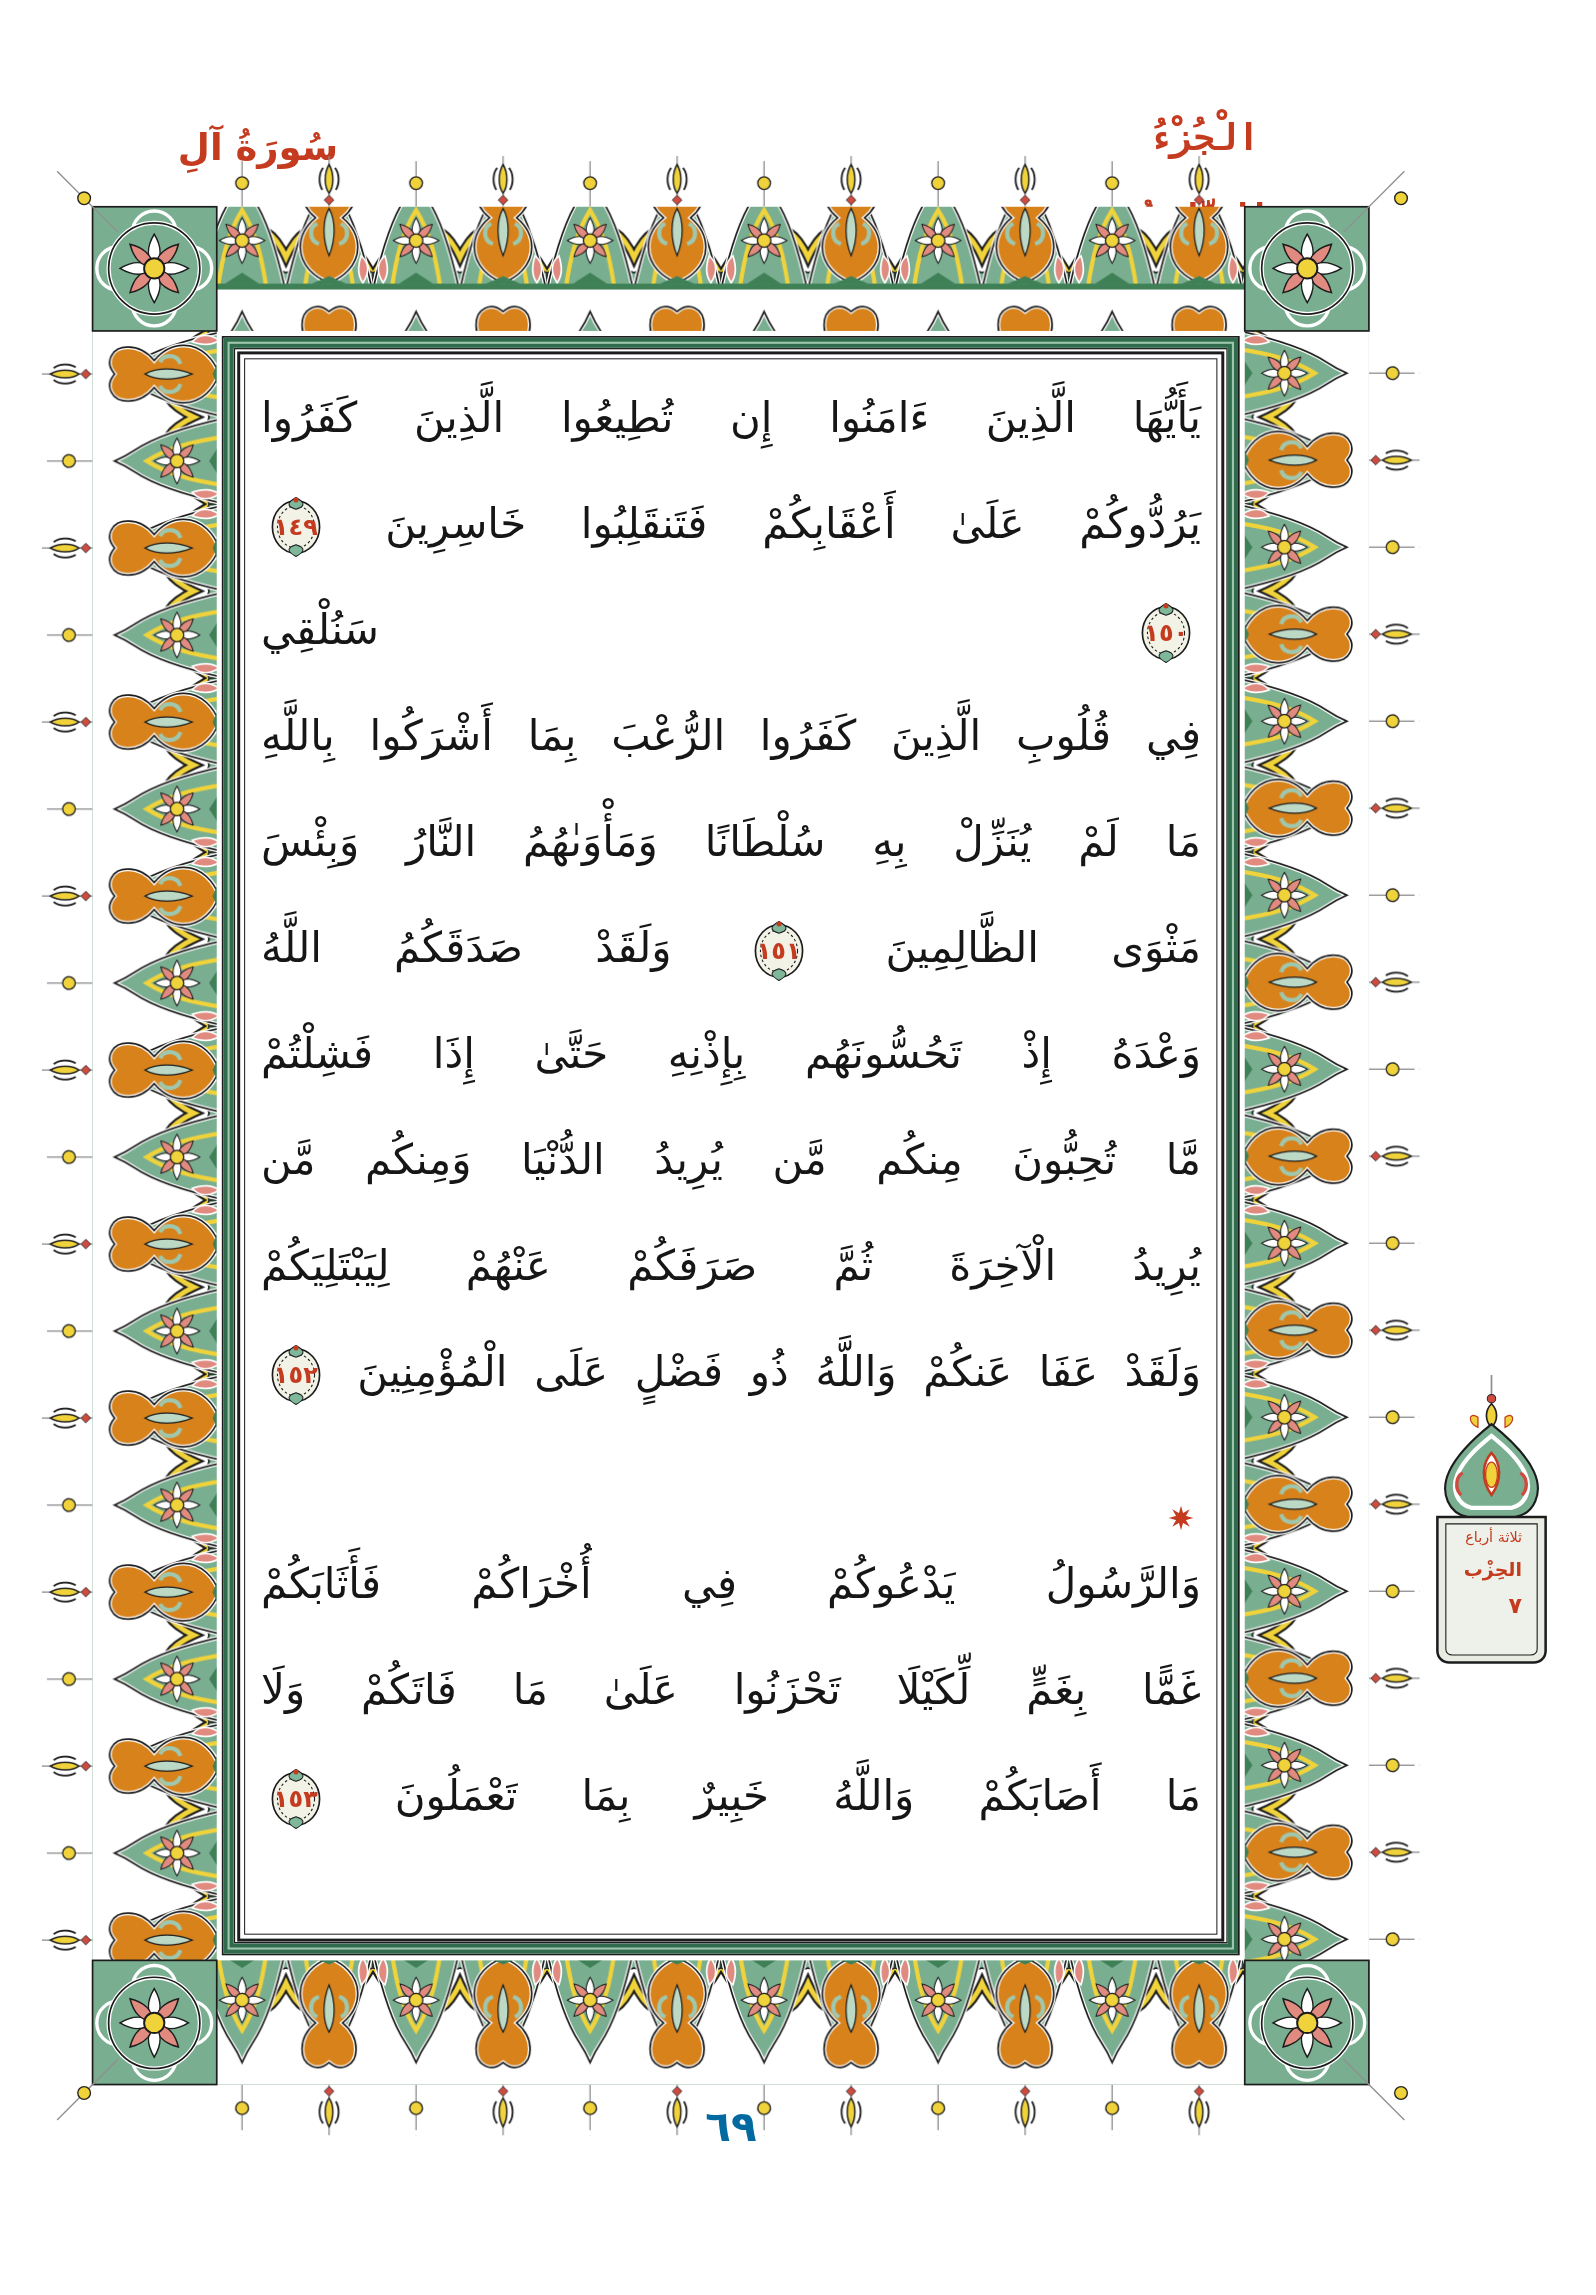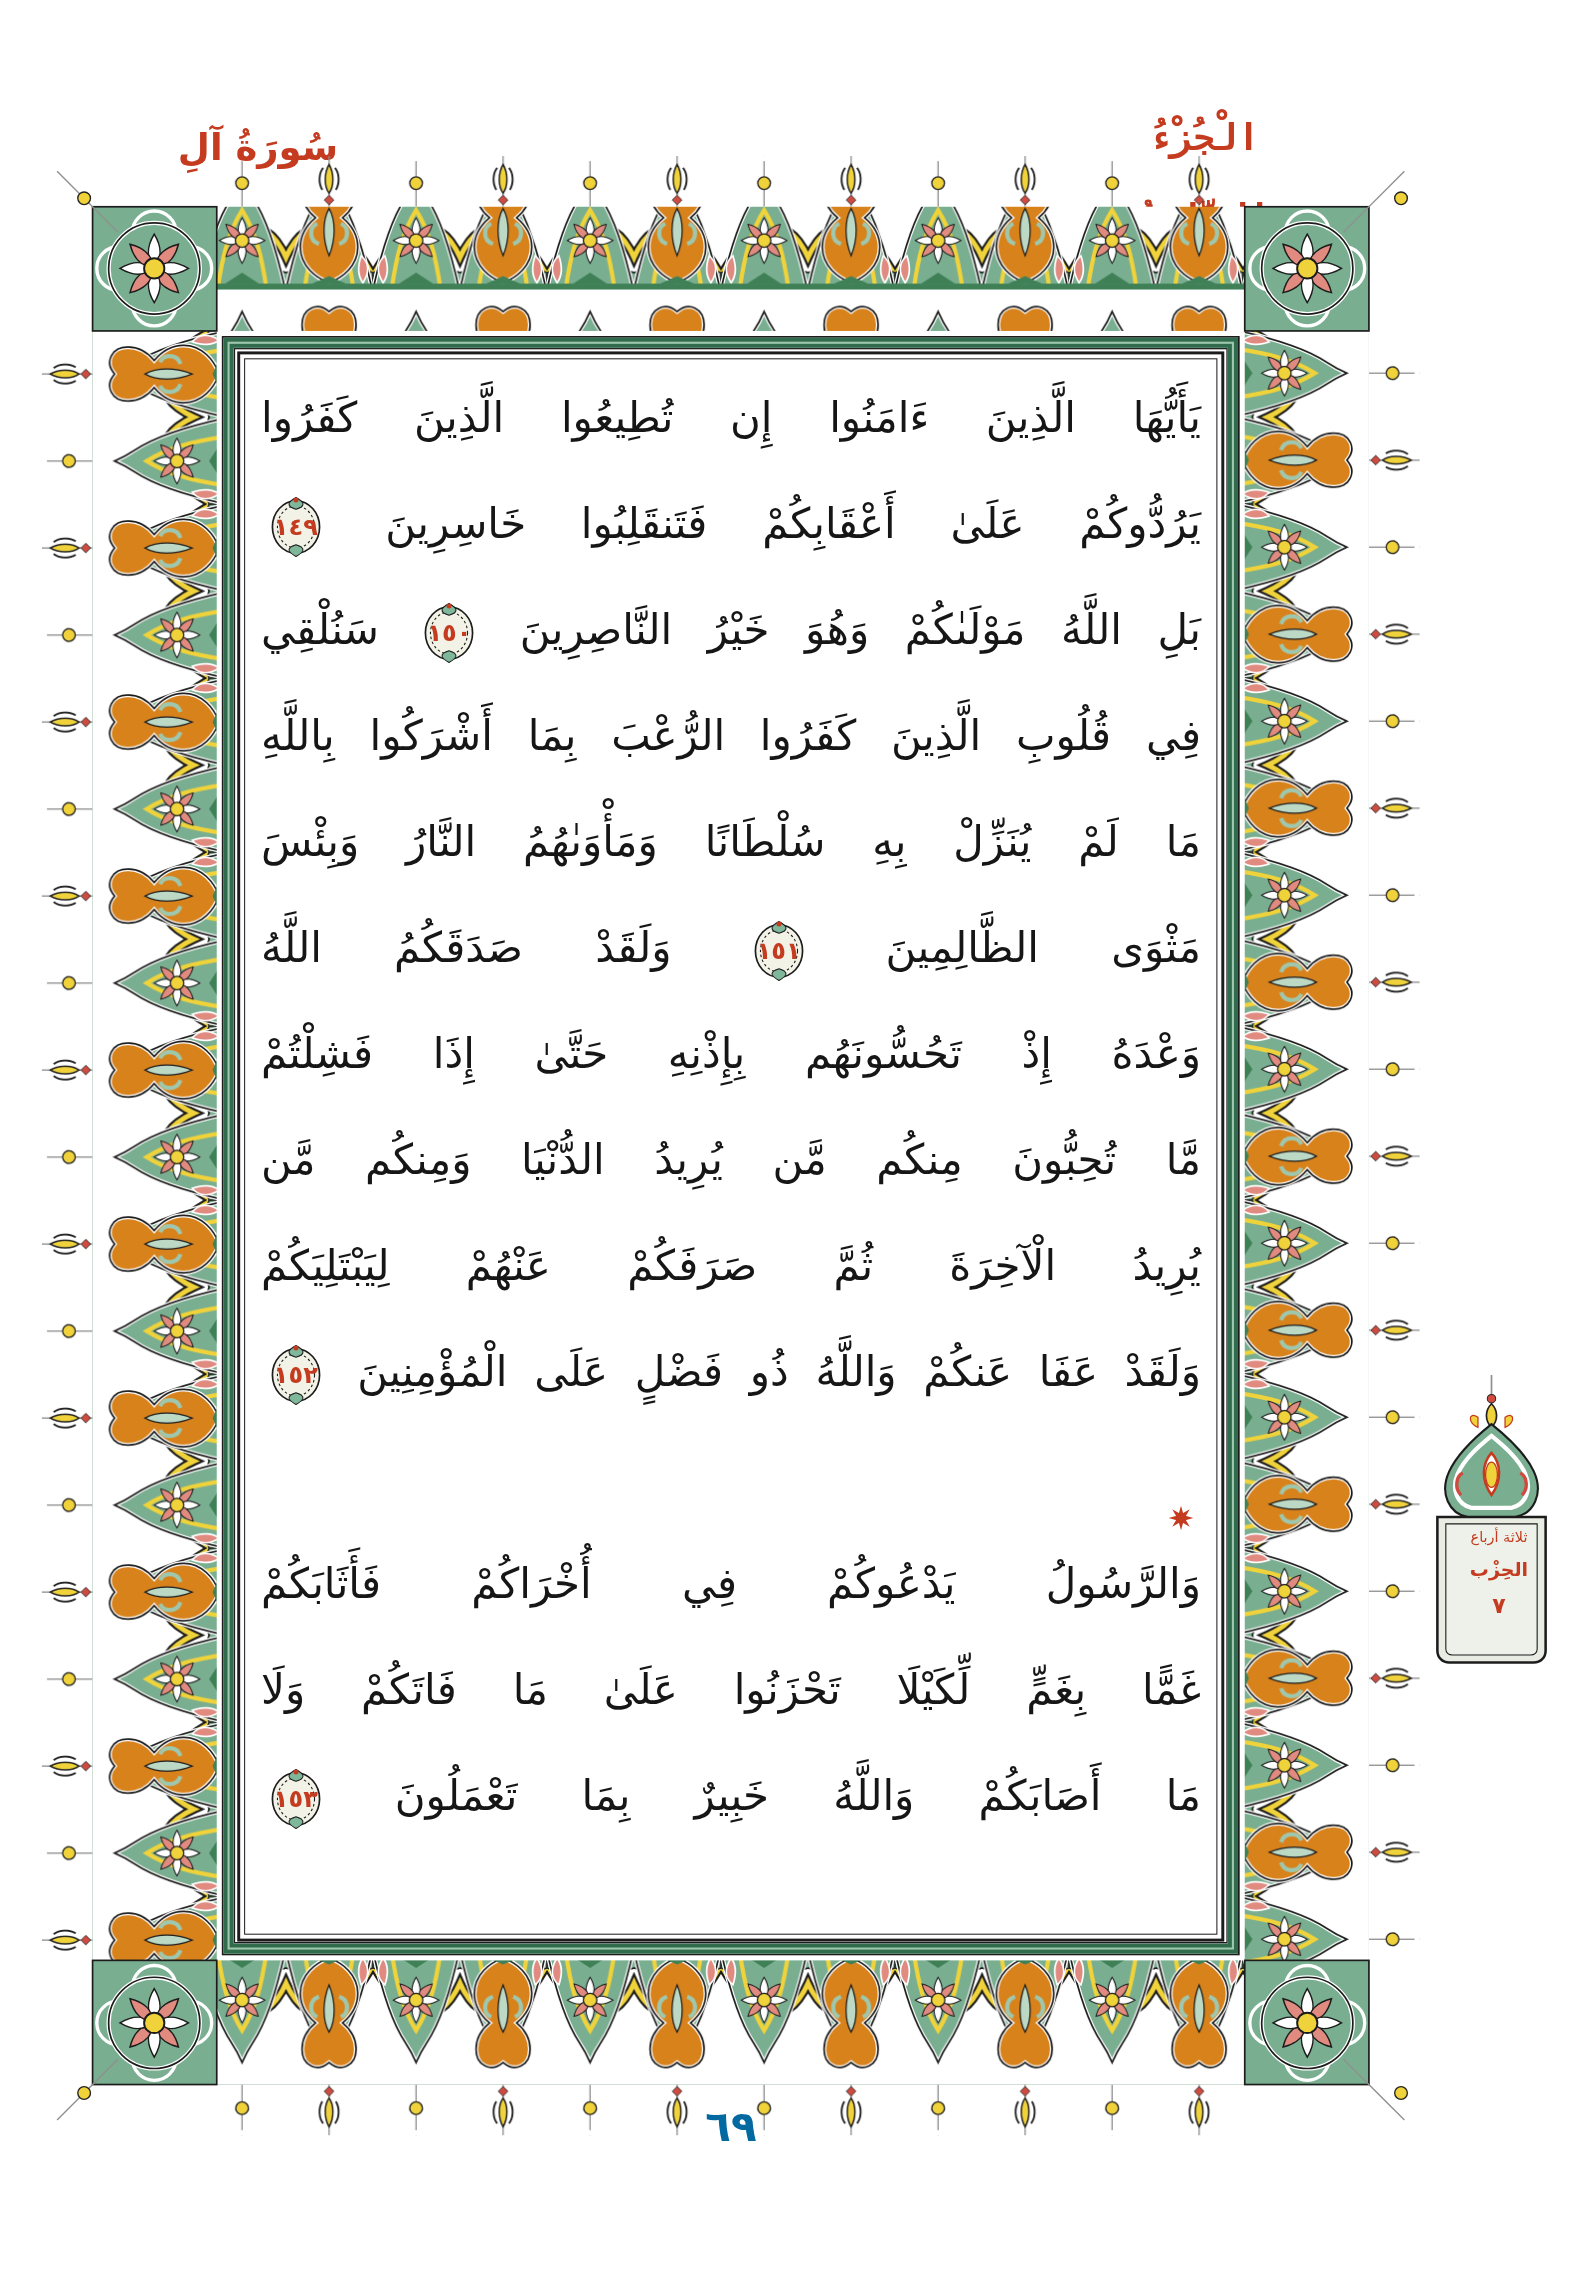--- a/index.html
+++ b/index.html
@@ -21,22 +21,22 @@
   .ayah{display:inline-block;position:relative;width:56px;height:64px;
     vertical-align:middle;margin:0 6.8px;}
   .ayah svg{position:absolute;inset:0;width:100%;height:100%;}
   .ayah .num{position:absolute;inset:0;display:flex;align-items:center;justify-content:center;
     font-size:24px;font-weight:bold;color:#c43b1f;line-height:1;padding-top:1.7px;}
   .rub{display:inline-block;width:30px;height:30px;vertical-align:middle;margin:0 5px;}
   .rub svg{width:100%;height:100%;}
   
   .hizb-wrap{position:absolute;left:1390px;top:1375px;width:203px;height:296px;}
   .hizb-svg{position:absolute;inset:0;width:100%;height:100%;}
-  .hizb-text{position:absolute;left:56px;top:150px;width:76px;text-align:center;
-    direction:rtl;color:#c43b1f;padding-left:15px;}
+  .hizb-text{position:absolute;left:56px;top:150px;width:76px;text-align:right;
+    direction:rtl;color:#c43b1f;}
   .hizb-text .l1{font-size:14.4px;line-height:25px;}
   .hizb-text .l2{font-size:19px;font-weight:bold;line-height:39px;}
   .hizb-text .l3{font-size:22px;font-weight:bold;line-height:34px;}
   
   .page-number{position:absolute;left:239px;top:2102px;width:984px;text-align:center;
     font-size:42px;font-weight:bold;color:#0369a1;}
 </style>
 </head>
 <body>
 
@@ -164,21 +164,21 @@
 
 <div class="text-area">
     <div class="qline"><span class="qtext">يَأَيُّهَا الَّذِينَ ءَامَنُوا إِن تُطِيعُوا الَّذِينَ كَفَرُوا</span> </div>
     <div class="qline"><span class="qtext">يَرُدُّوكُمْ عَلَىٰ أَعْقَابِكُمْ فَتَنقَلِبُوا خَاسِرِينَ</span> <span class="ayah"><svg viewBox="0 0 66 76">
           <ellipse cx="33" cy="38" rx="28" ry="31" fill="#f3f2e7" stroke="#1c1c1c" stroke-width="2"></ellipse>
           <ellipse cx="33" cy="38" rx="22" ry="25" fill="none" stroke="#1c1c1c" stroke-width="1.3" stroke-dasharray="3 3"></ellipse>
           <path d="M33,3 C24,8 20,13 33,17 C46,13 42,8 33,3 Z" fill="#7fb79a" stroke="#1c1c1c" stroke-width="1.2"></path>
           <path d="M33,73 C24,68 20,63 33,59 C46,63 42,68 33,73 Z" fill="#7fb79a" stroke="#1c1c1c" stroke-width="1.2"></path>
           <circle cx="33" cy="6" r="3" fill="#c43b1f"></circle>
         </svg><span class="num">١٤٩</span></span> </div>
-    <div class="qline"><span class="qtext">بَلِ اللَّهُ مَوْلَىٰكُمْ وَهُوَ خَيْرُ النَّاصِرِينَ</span> <span class="ayah"><svg viewBox="0 0 66 76">
+    <div class="qline"> <span class="ayah"><svg viewBox="0 0 66 76">
           <ellipse cx="33" cy="38" rx="28" ry="31" fill="#f3f2e7" stroke="#1c1c1c" stroke-width="2"></ellipse>
           <ellipse cx="33" cy="38" rx="22" ry="25" fill="none" stroke="#1c1c1c" stroke-width="1.3" stroke-dasharray="3 3"></ellipse>
           <path d="M33,3 C24,8 20,13 33,17 C46,13 42,8 33,3 Z" fill="#7fb79a" stroke="#1c1c1c" stroke-width="1.2"></path>
           <path d="M33,73 C24,68 20,63 33,59 C46,63 42,68 33,73 Z" fill="#7fb79a" stroke="#1c1c1c" stroke-width="1.2"></path>
           <circle cx="33" cy="6" r="3" fill="#c43b1f"></circle>
         </svg><span class="num">١٥٠</span></span> <span class="qtext">سَنُلْقِي</span> </div>
     <div class="qline"><span class="qtext">فِي قُلُوبِ الَّذِينَ كَفَرُوا الرُّعْبَ بِمَا أَشْرَكُوا بِاللَّهِ</span> </div>
     <div class="qline"><span class="qtext">مَا لَمْ يُنَزِّلْ بِهِ سُلْطَانًا وَمَأْوَىٰهُمُ النَّارُ وَبِئْسَ</span> </div>
     <div class="qline"><span class="qtext">مَثْوَى الظَّالِمِينَ</span> <span class="ayah"><svg viewBox="0 0 66 76">
           <ellipse cx="33" cy="38" rx="28" ry="31" fill="#f3f2e7" stroke="#1c1c1c" stroke-width="2"></ellipse>

